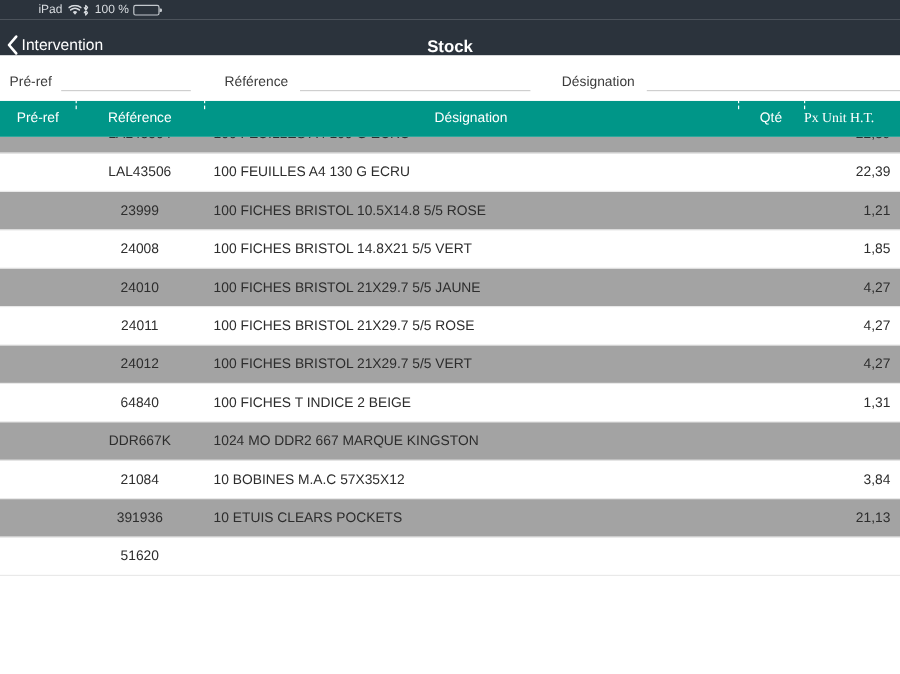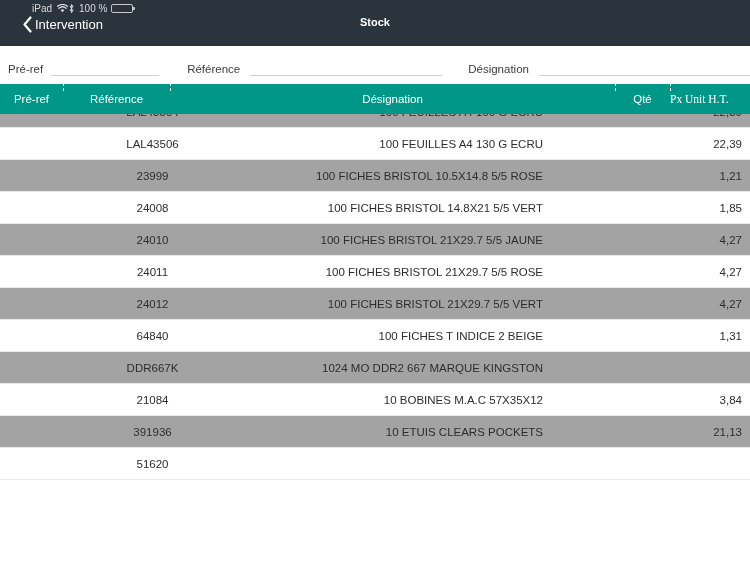--- a/index.html
+++ b/index.html
@@ -73,41 +73,40 @@
     border-radius: 1px;
   }
 
   
   .nav-bar {
     height: 30px;
     background: #2b333c;
     color: #ffffff;
     position: relative;
     display: flex;
-    align-items: flex-start;
-    padding-left: 17px;
+    align-items: flex-end;
   }
   .nav-back {
     display: flex;
     align-items: center;
     gap: 2px;
     padding-left: 5px;
     cursor: pointer;
     z-index: 2;
   }
   .nav-back-label {
     font-size: 13px;
     color: #ffffff;
   }
   .chevron-left svg { display: block; }
   .nav-title {
     position: absolute;
     left: 0; right: 0;
     text-align: center;
-    font-size: 11px;
+    font-size: 14px;
     font-weight: bold;
     color: #ffffff;
     pointer-events: none;
   }
 
   
   .filter-bar {
     height: 38px;
     background: #ffffff;
     display: flex;
@@ -207,33 +206,32 @@
     right: 0;
   }
   .row {
     display: flex;
     align-items: center;
     height: 32px;
     font-size: 11.5px;
     color: #2d2d2d;
     border-bottom: 1px solid #e9e9e9;
     box-sizing: border-box;
-    gap: 36px;
   }
   .row.odd  { background: #ffffff; }
   .row.even { background: #a3a3a3; }
 
   .cell {
     box-sizing: border-box;
     white-space: nowrap;
     overflow: hidden;
   }
   .c-preref      { width: 63px;  text-align: center; }
   .c-reference   { width: 107px; text-align: center; }
-  .c-designation { flex: 1 1 auto; text-align: right; padding-left: 8px; }
+  .c-designation { flex: 1 1 auto; text-align: left; padding-left: 8px; }
   .c-qte         { width: 55px;  text-align: right; }
   .c-prix        { width: 80px;  text-align: right; padding-right: 8px; }
 </style>
 </head>
 <body>
 
 <div class="status-bar">
   <div class="status-left">
     <span>iPad</span>
     <span class="wifi-icon">

